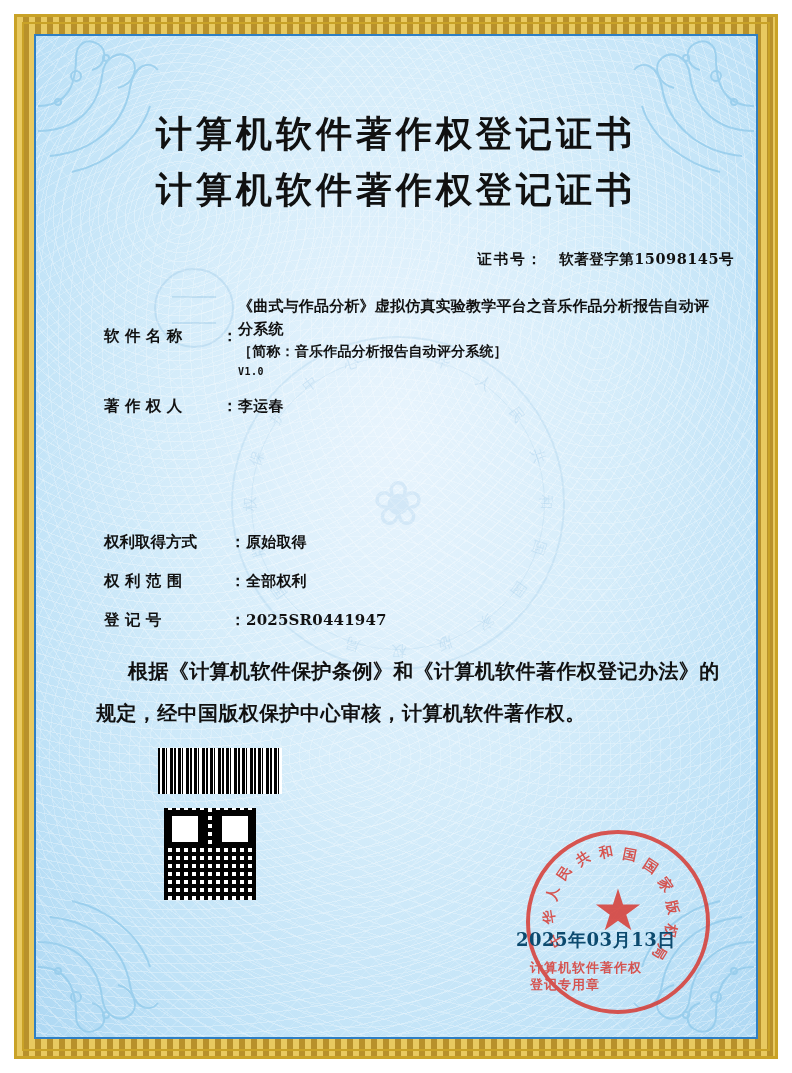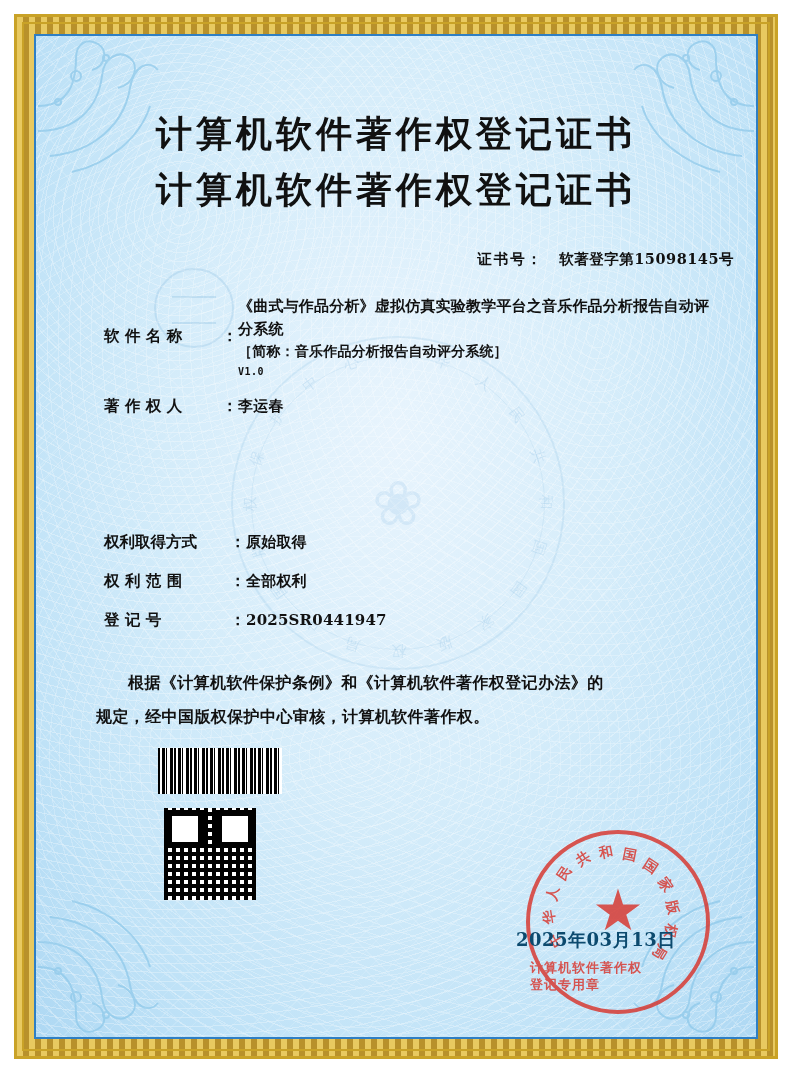--- a/index.html
+++ b/index.html
@@ -227,24 +227,24 @@
     font-family: "DejaVu Sans Mono", "Liberation Mono", monospace;
     font-size: 10px;
     letter-spacing: 0.5px;
     margin-top: 1px;
   }
   .gap-block { height: 96px; }
 
   .field-row.wide .field-label { width: 126px; flex: 0 0 126px; }
 
   .statement {
-    margin-top: 34px;
+    margin-top: 18px;
     padding: 0 24px 0 48px;
     font-family: "DejaVu Serif", "Liberation Serif", serif;
-    font-size: 16px;
+    font-size: 20px;
     font-weight: bold;
     line-height: 2.1;
     color: #111;
     letter-spacing: 0.4px;
   }
   .statement p { margin: 0; }
   .statement .indent { text-indent: 32px; }
 
   
   .codes {

